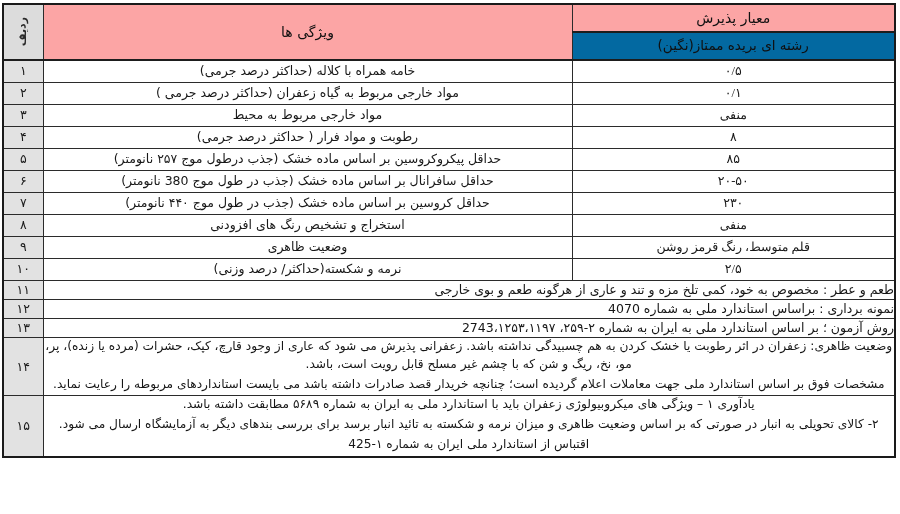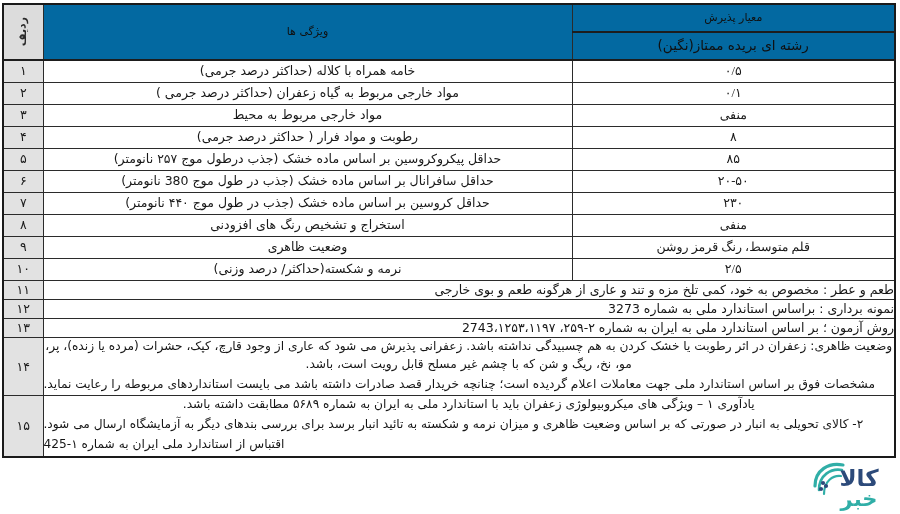--- a/index.html
+++ b/index.html
@@ -48,22 +48,22 @@
   table.spec {
     border: 2px solid #1a1a1a;
   }
 
   col.c-idx  { width: 40px; }
   col.c-feat { width: 529px; }
   col.c-crit { width: 323px; }
 
   
   .hdr-cell {
-    background: #0369a1;
-    font-size: 11px;
+    background: #fca5a5;
+    font-size: 14px;
     font-weight: bold;
     color: #101010;
     height: 26px;
     border-bottom: 2px solid #1d1d1d !important;
   }
   .hdr-cell.tall {
     height: 53px;
   }
   .hdr-idx {
     background: #dcdcdc;
@@ -122,21 +122,21 @@
 
   .block {
     text-align: right;
     padding: 6px 10px;
     font-size: 12.2px;
     line-height: 1.9;
   }
   .block p {
     margin: 0 0 2px 0;
   }
-  .block p.ind { text-align: left; }
+  .block p.ind { text-align: center; }
 
   
   #watermark {
     position: absolute;
     right: 7px;
     bottom: 0px;
     width: 86px;
     height: 58px;
     pointer-events: none;
     z-index: 5;
@@ -218,21 +218,21 @@
         <tr>
           <td class="crit">۲/۵</td>
           <td class="feat">نرمه و شکسته(حداکثر/ درصد وزنی)</td>
           <td class="idx">۱۰</td>
         </tr>
         <tr>
           <td colspan="2" class="wide center-ish">طعم و عطر :  مخصوص به خود، کمی تلخ مزه و تند و عاری از هرگونه طعم و بوی خارجی</td>
           <td class="idx">۱۱</td>
         </tr>
         <tr>
-          <td colspan="2" class="wide center-ish">نمونه برداری : براساس استاندارد ملی به شماره 3273</td>
+          <td colspan="2" class="wide center-ish">نمونه برداری : براساس استاندارد ملی به شماره 4070</td>
           <td class="idx">۱۲</td>
         </tr>
         <tr>
           <td colspan="2" class="wide center-ish">روش آزمون ؛ بر اساس استاندارد ملی به ایران به شماره ۲-۲۵۹، 2743،۱۲۵۳،۱۱۹۷</td>
           <td class="idx">۱۳</td>
         </tr>
         <tr>
           <td colspan="2" class="block">
             <p>وضعیت ظاهری: زعفران در اثر رطوبت یا خشک کردن به هم چسبیدگی نداشته باشد. زعفرانی پذیرش می شود که عاری از وجود قارچ، کپک، حشرات (مرده یا زنده)، پر، مو، نخ، ریگ و شن که با چشم غیر مسلح قابل رویت است، باشد.</p>
             <p class="ind">مشخصات فوق بر اساس استاندارد ملی جهت معاملات اعلام گردیده است؛ چنانچه خریدار قصد صادرات داشته باشد می بایست استانداردهای مربوطه را رعایت نماید.</p>
@@ -243,28 +243,14 @@
           <td colspan="2" class="block">
             <p>یادآوری ۱ – ویژگی های میکروبیولوژی زعفران باید با استاندارد ملی به ایران به شماره ۵۶۸۹ مطابقت داشته باشد.</p>
             <p class="ind">۲- کالای تحویلی به انبار در صورتی که بر اساس وضعیت ظاهری و میزان نرمه و شکسته به تائید انبار برسد برای بررسی بندهای دیگر به آزمایشگاه ارسال می شود.</p>
             <p class="ind">اقتباس از استاندارد ملی ایران به شماره ۱-425</p>
           </td>
           <td class="idx">۱۵</td>
         </tr>
       </tbody>
   </table>
 
-  <div id="watermark">
-    <svg viewBox="0 0 86 58" width="86" height="58" xmlns="http://www.w3.org/2000/svg">
-      <g opacity="0.92">
-        <path d="M8 30 C8 14, 22 6, 36 9" fill="none" stroke="#1fa8a0" stroke-width="3.2" stroke-linecap="round"></path>
-        <path d="M12 34 C12 19, 24 12, 35 14" fill="none" stroke="#1fa8a0" stroke-width="2.6" stroke-linecap="round"></path>
-        <path d="M17 38 C17 25, 26 19, 34 20" fill="none" stroke="#1fa8a0" stroke-width="2.2" stroke-linecap="round"></path>
-        <circle cx="14" cy="33" r="2.1" fill="#1b3b6f"></circle>
-        <circle cx="19" cy="30" r="2.1" fill="#1b3b6f"></circle>
-        <circle cx="16" cy="27" r="2.1" fill="#1b3b6f"></circle>
-        <text x="52" y="30" font-family="DejaVu Sans, sans-serif" font-size="23" font-weight="bold" fill="#1b3b6f" text-anchor="middle" id="wm1">کالا</text>
-        <text x="52" y="50" font-family="DejaVu Sans, sans-serif" font-size="21" font-weight="bold" fill="#1fa8a0" text-anchor="middle" id="wm2">خبر</text>
-      </g>
-    </svg>
-  </div>
 
 </div>
 
 </body></html>

